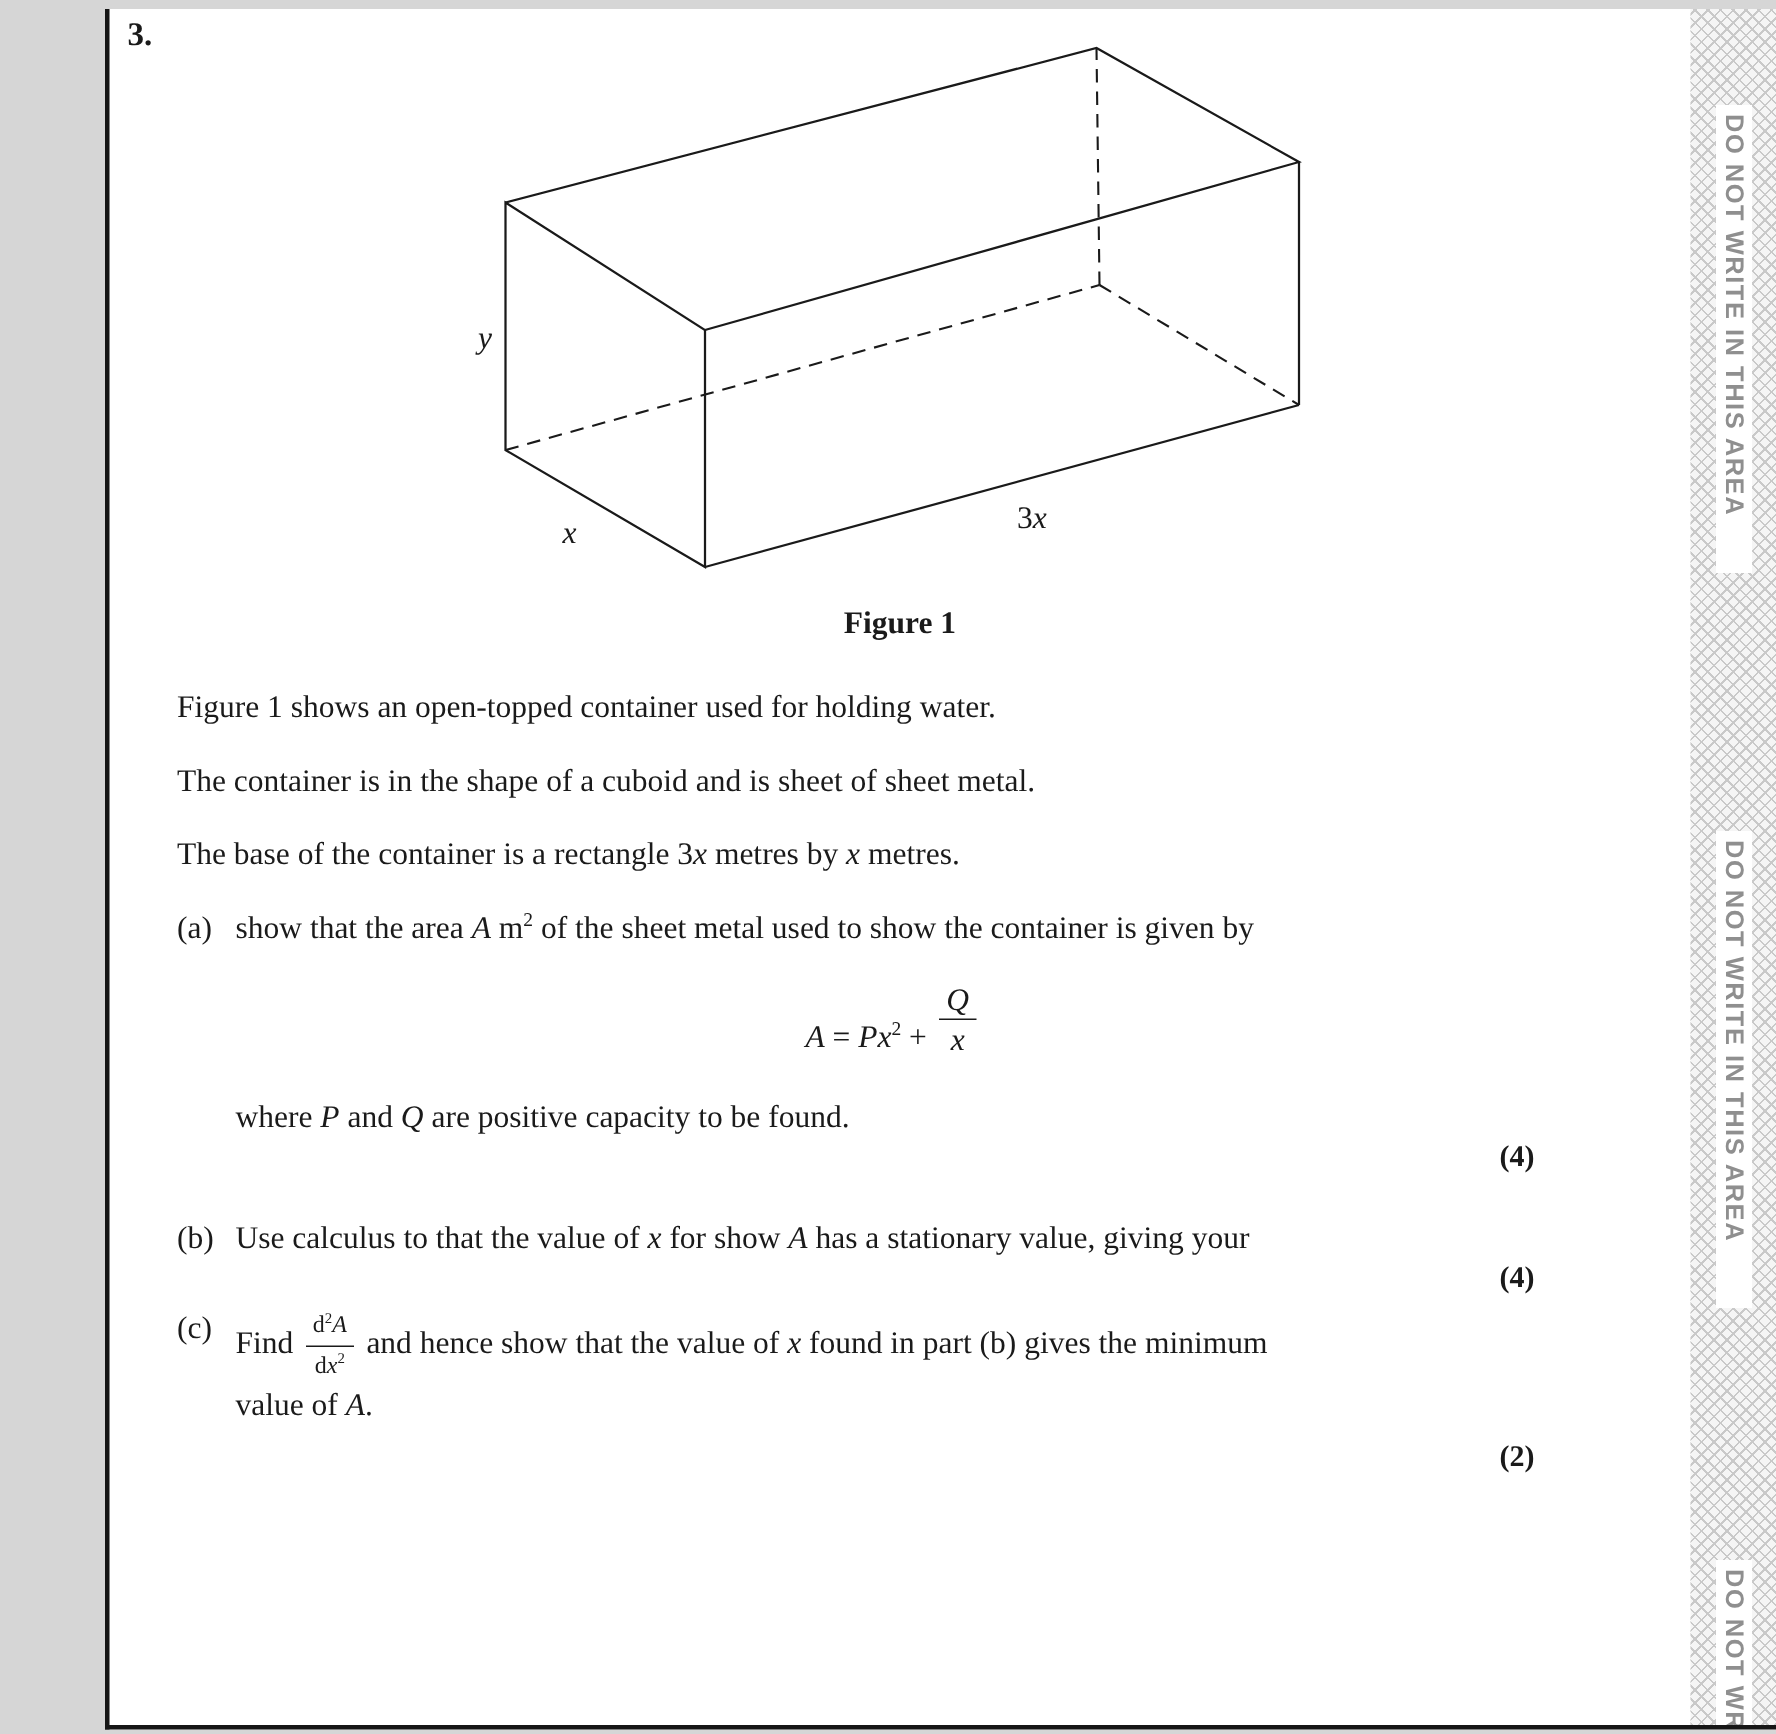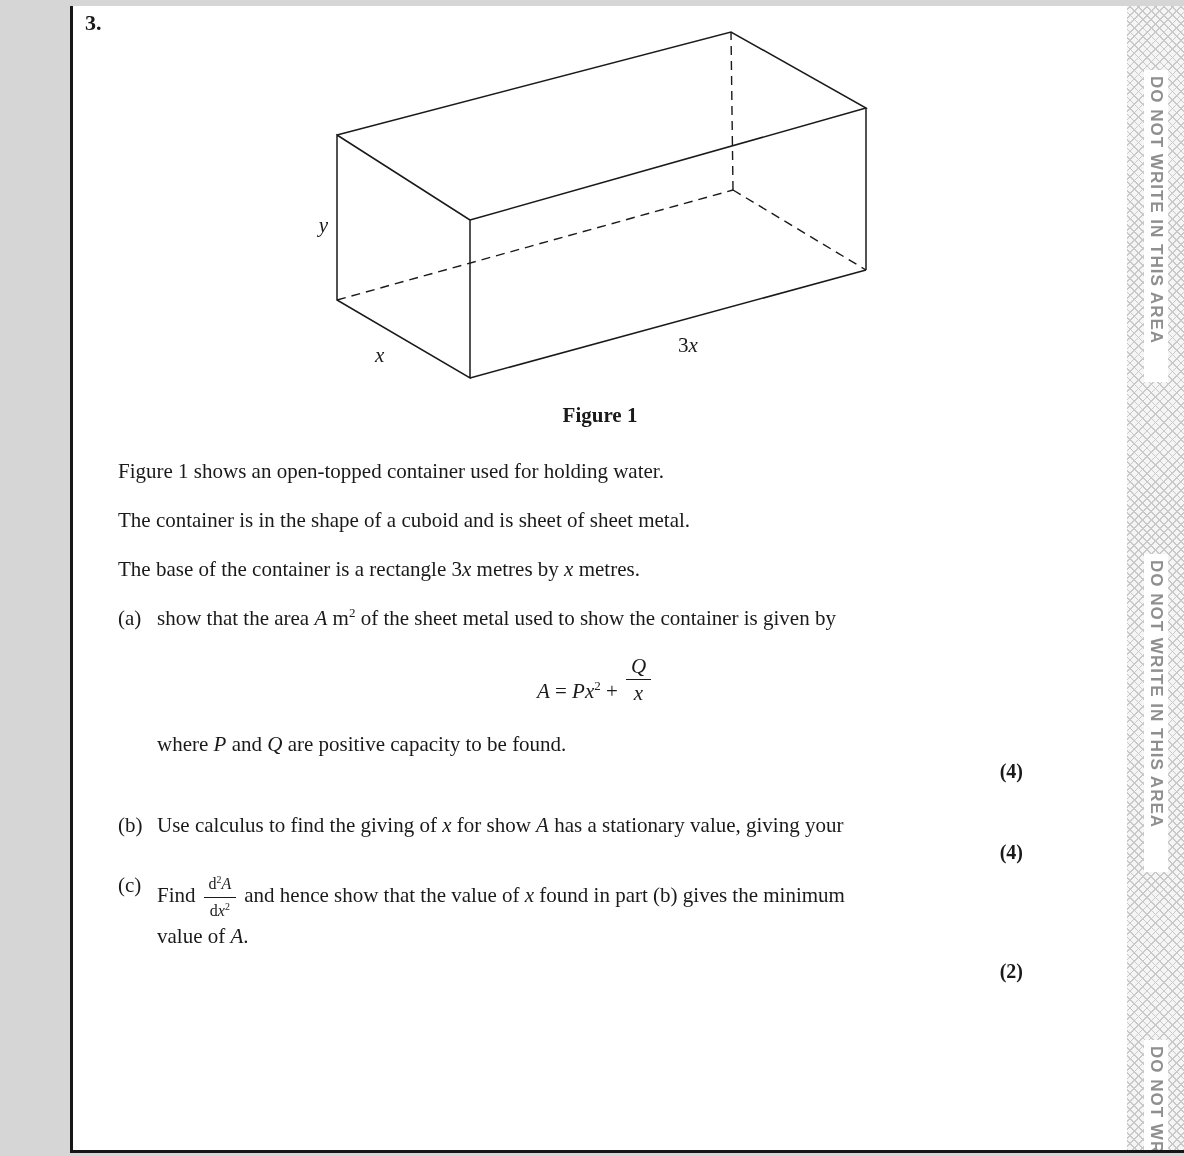--- a/index.html
+++ b/index.html
@@ -118,21 +118,21 @@
         <span class="num"><span class="seg-i">Q</span></span>
         <span class="den"><span class="seg-i">x</span></span>
       </span>
     </div>
 
     <div class="para where-line"><span>where </span><span class="seg-i">P</span><span> and </span><span class="seg-i">Q</span><span> are positive capacity to be found.</span></div>
     <div class="mark mark-a">(4)</div>
 
     <div class="part" style="margin-bottom:0;">
       <div class="part-label">(b)</div>
-      <div class="part-body"><span>Use calculus to find the giving of </span><span class="seg-i">x</span><span> for show </span><span class="seg-i">A</span><span> has a stationary value, giving your</span><br></div>
+      <div class="part-body"><span>Use calculus to that the value of </span><span class="seg-i">x</span><span> for show </span><span class="seg-i">A</span><span> has a stationary value, giving your</span><br></div>
     </div>
     <div class="mark mark-b">(4)</div>
 
     <div class="part" style="margin-bottom:0;">
       <div class="part-label">(c)</div>
       <div class="part-body part-c-body">
         <span><span>Find</span></span><span class="frac"><span class="num"><span>d</span><span class="seg-sup">2</span><span class="seg-i">A</span></span><span class="den"><span>d</span><span class="seg-i">x</span><span class="seg-sup">2</span></span></span><span><span>and hence show that the value of </span><span class="seg-i">x</span><span> found in part (b) gives the minimum</span><br><span>value of </span><span class="seg-i">A</span><span>.</span></span>
       </div>
     </div>
     <div class="mark mark-c">(2)</div>

